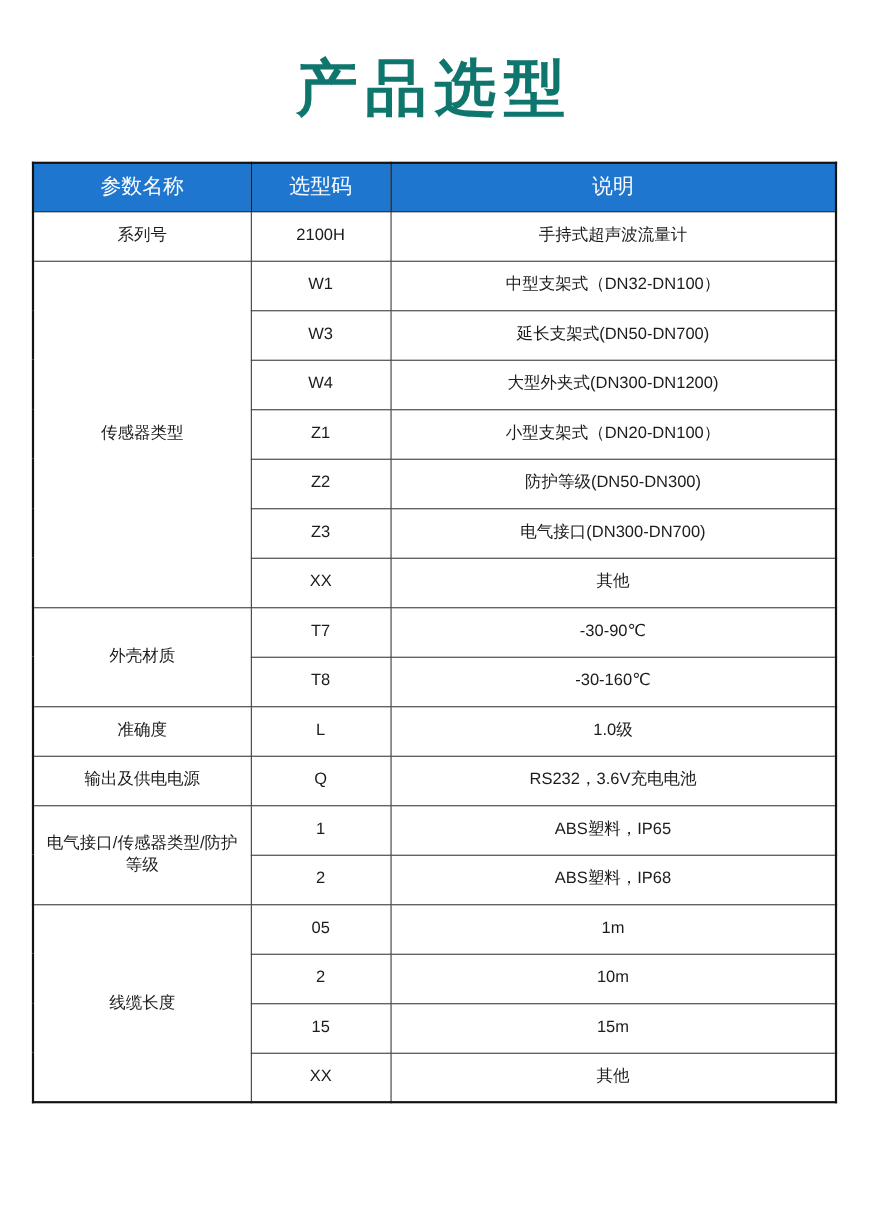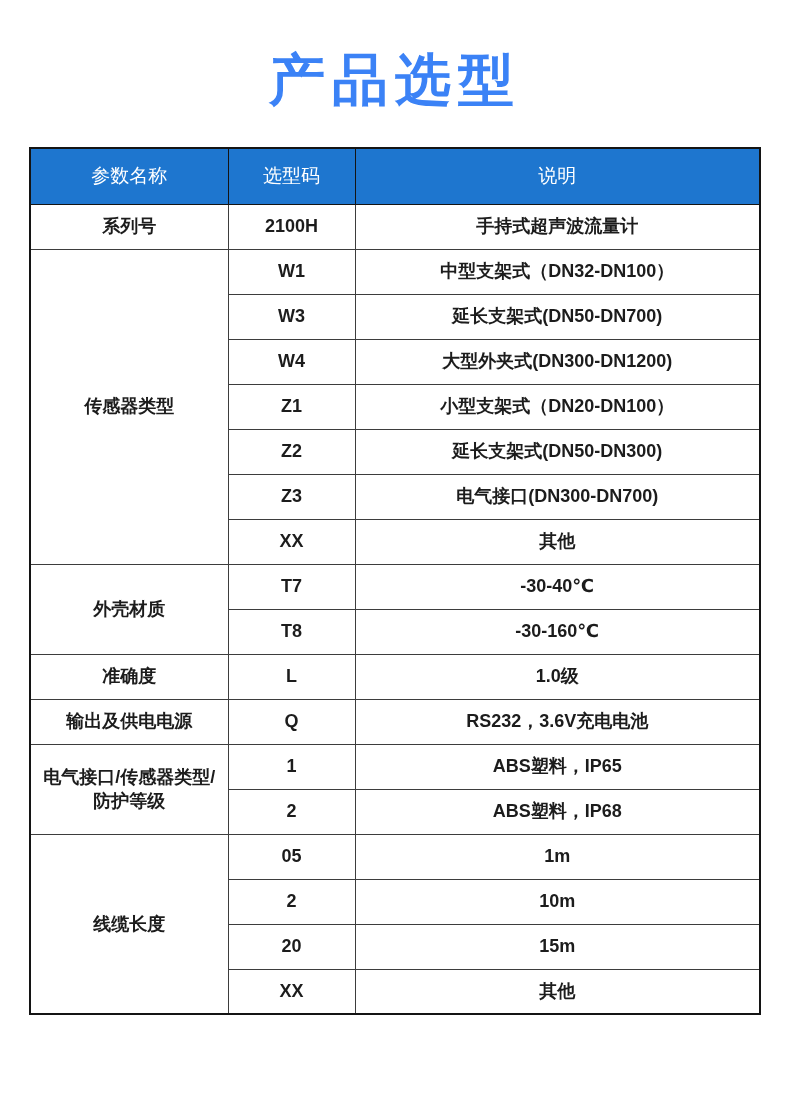--- a/index.html
+++ b/index.html
@@ -22,51 +22,51 @@
     font-family: "Liberation Sans", "DejaVu Sans", sans-serif;
     color: var(--text);
   }
   h1.page-title {
     margin: 52px 0 0 0;
     text-align: center;
     font-size: 56px;
     line-height: 1;
     font-weight: 900;
     letter-spacing: 7px;
-    color: #3b82f6;
+    color: #0f766e;
     white-space: nowrap;
   }
   table.selection-table {
     width: 730px;
     margin: 39px auto 0 auto;
     border-collapse: collapse;
     table-layout: fixed;
     border: 2px solid var(--border-outer);
   }
   col.col-param { width: 198px; }
   col.col-code  { width: 127px; }
   col.col-desc  { width: 405px; }
   .selection-table th,
   .selection-table td {
     border: 1px solid var(--border-inner);
     text-align: center;
     vertical-align: middle;
-    font-size: 18px;
-    font-weight: 700;
+    font-size: 15px;
+    font-weight: 400;
     padding: 0 6px;
     height: 45px;
     line-height: 1.35;
     color: var(--text);
   }
   .selection-table thead th {
     background: var(--header-bg);
     color: var(--header-text);
     font-size: 19px;
     font-weight: 400;
-    height: 56px;
+    height: 44px;
     border-color: var(--border-outer);
   }
 </style>
 </head>
 <body>
 
 <h1 class="page-title">产品选型</h1>
 
 <table class="selection-table">
   <colgroup>
@@ -99,34 +99,34 @@
       <tr>
         <td>W4</td>
         <td>大型外夹式(DN300-DN1200)</td>
       </tr>
       <tr>
         <td>Z1</td>
         <td>小型支架式（DN20-DN100）</td>
       </tr>
       <tr>
         <td>Z2</td>
-        <td>延长支架式(DN50-DN300)</td>
+        <td>防护等级(DN50-DN300)</td>
       </tr>
       <tr>
         <td>Z3</td>
         <td>电气接口(DN300-DN700)</td>
       </tr>
       <tr>
         <td>XX</td>
         <td>其他</td>
       </tr>
       <tr>
         <td rowspan="2">外壳材质</td>
         <td>T7</td>
-        <td>-30-40℃</td>
+        <td>-30-90℃</td>
       </tr>
       <tr>
         <td>T8</td>
         <td>-30-160℃</td>
       </tr>
       <tr>
         <td rowspan="1">准确度</td>
         <td>L</td>
         <td>1.0级</td>
       </tr>
@@ -147,21 +147,21 @@
       <tr>
         <td rowspan="4">线缆长度</td>
         <td>05</td>
         <td>1m</td>
       </tr>
       <tr>
         <td>2</td>
         <td>10m</td>
       </tr>
       <tr>
-        <td>20</td>
+        <td>15</td>
         <td>15m</td>
       </tr>
       <tr>
         <td>XX</td>
         <td>其他</td>
       </tr>
     </tbody>
 </table>
 
 </body></html>

